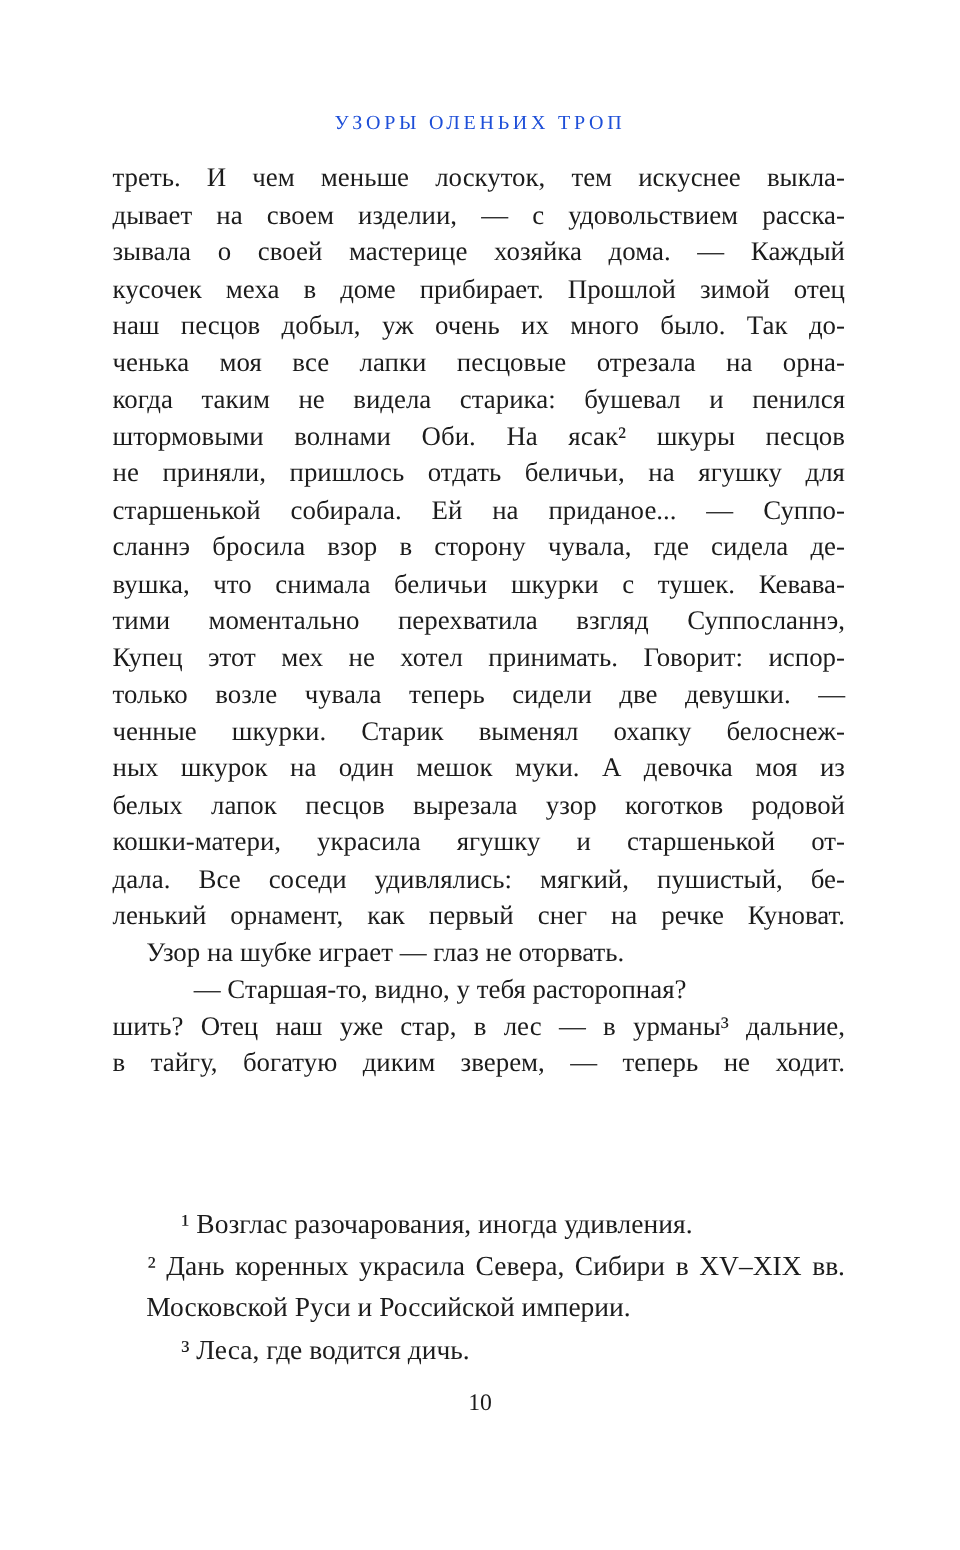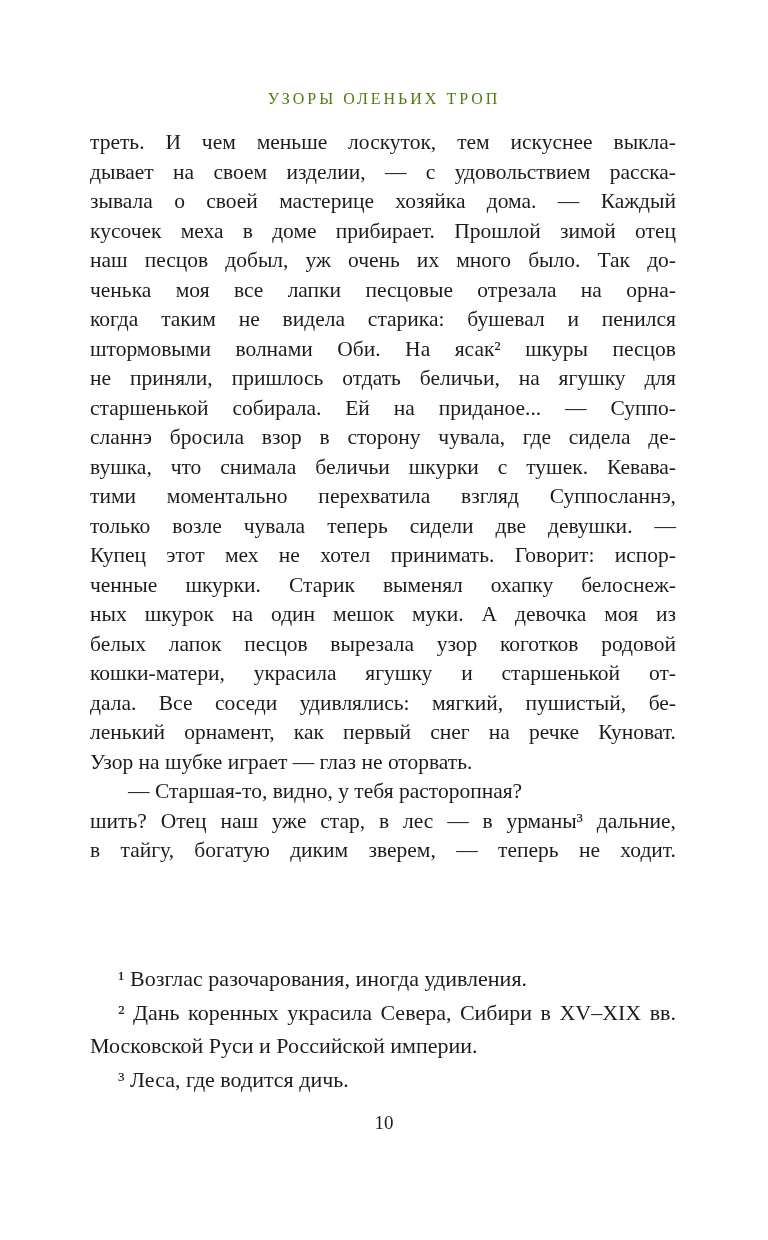--- a/index.html
+++ b/index.html
@@ -17,40 +17,41 @@
     overflow: hidden;
   }
   .running-head {
     position: absolute;
     top: 90px;
     left: 0;
     width: 100%;
     text-align: center;
     font-size: 16px;
     letter-spacing: 3px;
-    color: #4d7c0f;
+    color: #1d4ed8;
   }
   .text-block {
     position: absolute;
     left: 90px;
     top: 128px;
     width: 586px;
     font-size: 21.5px;
     line-height: 29.5px;
   }
   .line {
     white-space: normal;
   }
   .j {
     text-align: justify;
     text-align-last: justify;
   }
   .l {
     text-align: left;
     text-align-last: left;
+    margin-left: 27px;
   }
   .ind {
     text-indent: 38px;
     text-align: center;
   }
   .footnotes {
     position: absolute;
     left: 90px;
     top: 962px;
     width: 586px;
@@ -86,22 +87,22 @@
       <div class="line j">кусочек меха в доме прибирает. Прошлой зимой отец</div>
       <div class="line j">наш песцов добыл, уж очень их много было. Так до-</div>
       <div class="line j">ченька моя все лапки песцовые отрезала на орна-</div>
       <div class="line j">когда таким не видела старика: бушевал и пенился</div>
       <div class="line j">штормовыми волнами Оби. На ясак² шкуры песцов</div>
       <div class="line j">не приняли, пришлось отдать беличьи, на ягушку для</div>
       <div class="line j">старшенькой собирала. Ей на приданое... — Суппо-</div>
       <div class="line j">сланнэ бросила взор в сторону чувала, где сидела де-</div>
       <div class="line j">вушка, что снимала беличьи шкурки с тушек. Кевава-</div>
       <div class="line j">тими моментально перехватила взгляд Суппосланнэ,</div>
+      <div class="line j">Купец этот мех не хотел принимать. Говорит: испор-</div>
       <div class="line j">только возле чувала теперь сидели две девушки. —</div>
-      <div class="line j">Купец этот мех не хотел принимать. Говорит: испор-</div>
       <div class="line j">ченные шкурки. Старик выменял охапку белоснеж-</div>
       <div class="line j">ных шкурок на один мешок муки. А девочка моя из</div>
       <div class="line j">белых лапок песцов вырезала узор коготков родовой</div>
       <div class="line j">кошки-матери, украсила ягушку и старшенькой от-</div>
       <div class="line j">дала. Все соседи удивлялись: мягкий, пушистый, бе-</div>
       <div class="line j">ленький орнамент, как первый снег на речке Куноват.</div>
       <div class="line l">Узор на шубке играет — глаз не оторвать.</div>
     </div>
 
     <div class="para">

